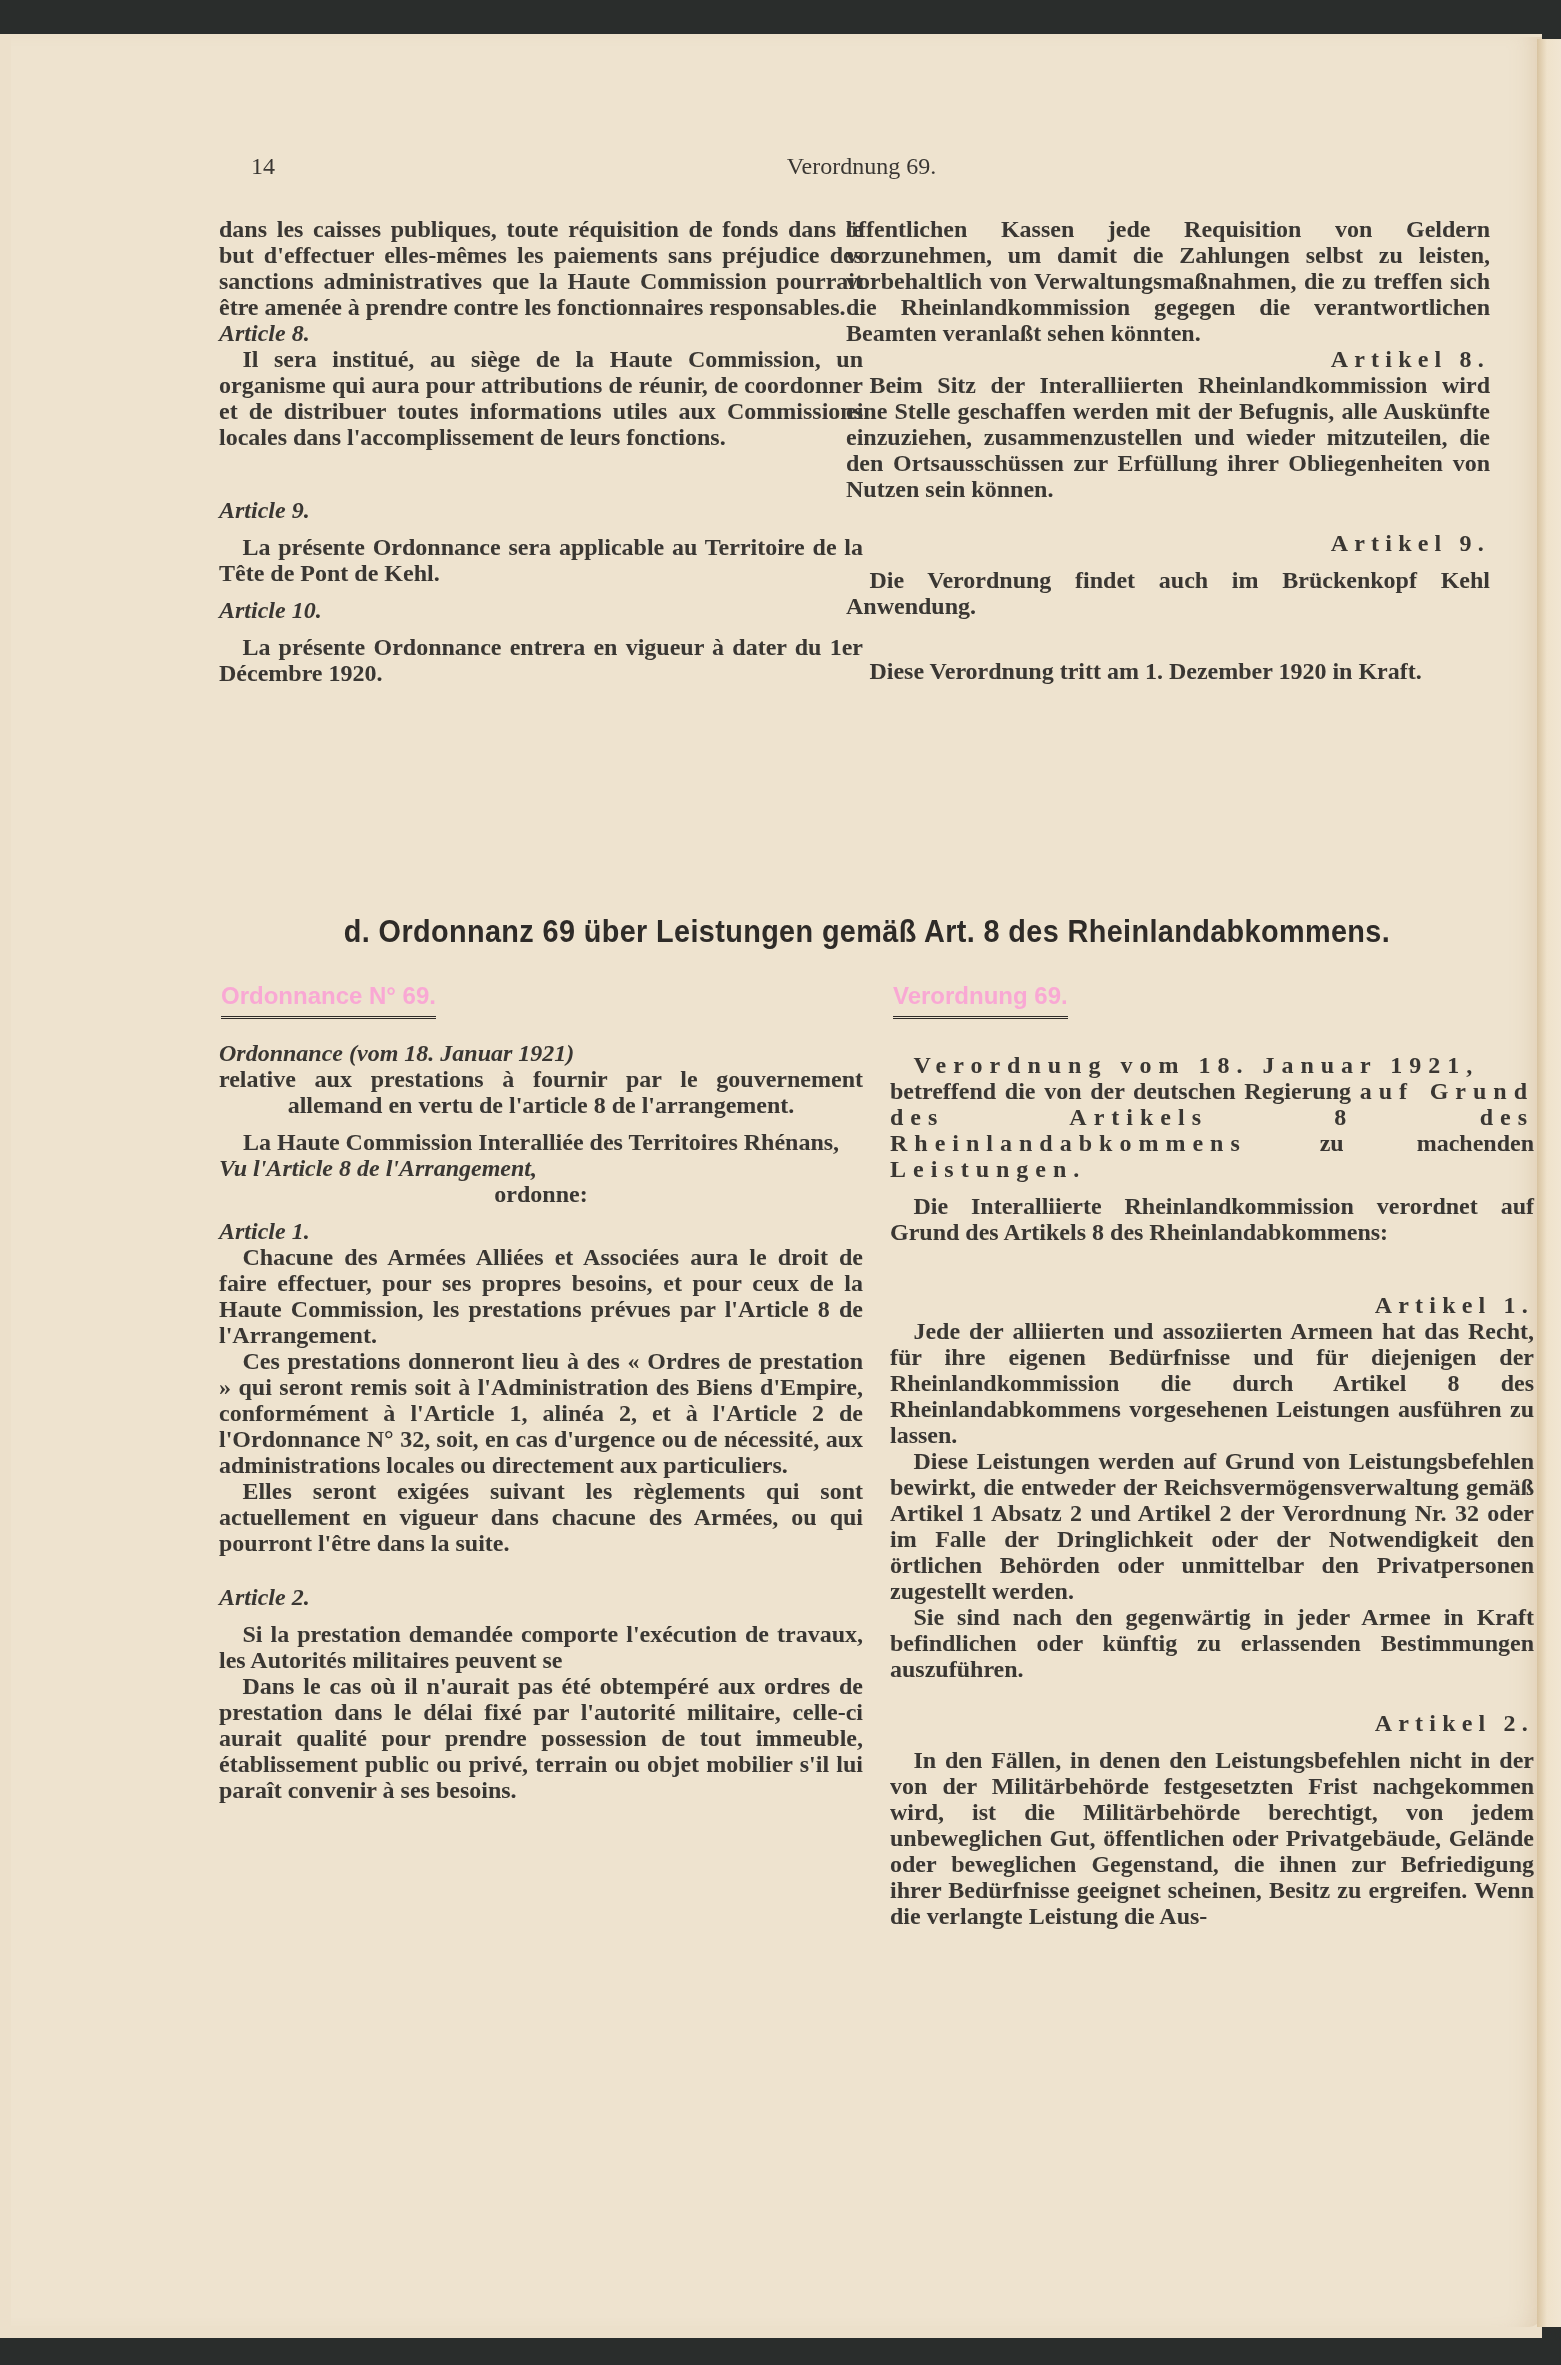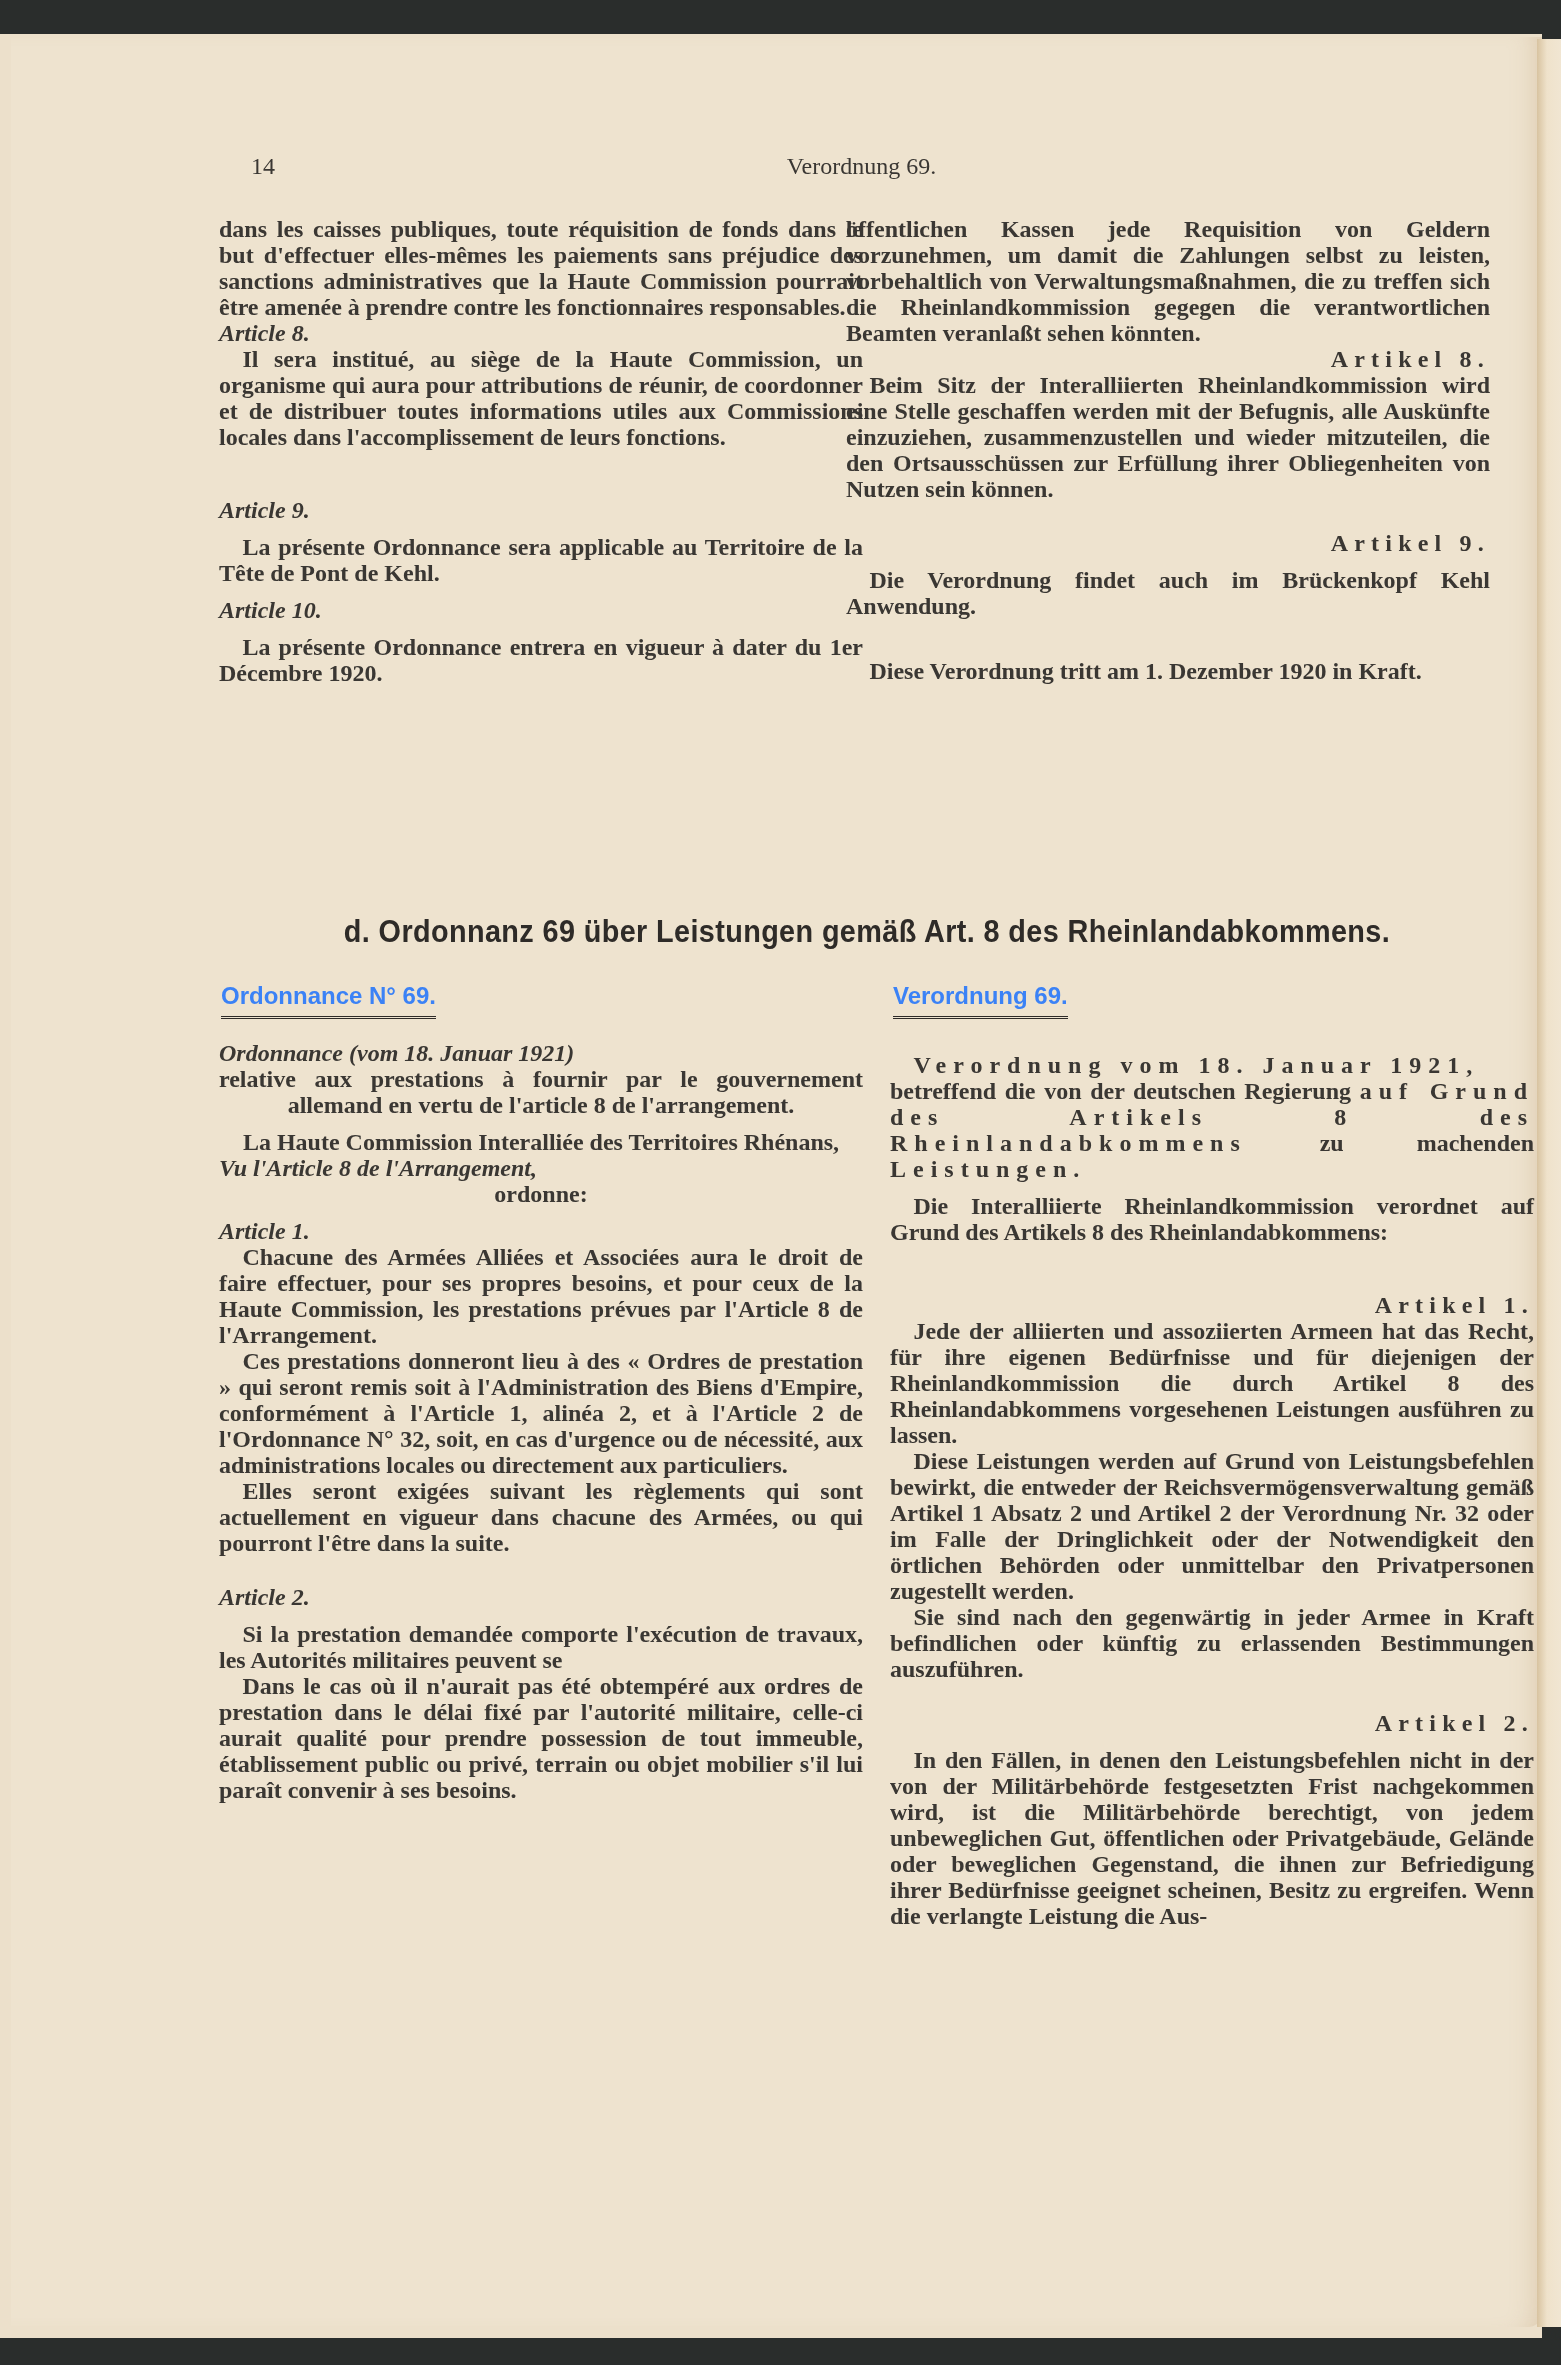--- a/index.html
+++ b/index.html
@@ -42,21 +42,21 @@
   .spaced { letter-spacing: 7px; }
   .section-title {
     position: absolute; top: 914px; left: 219px; width: 1296px;
     font-family: "Liberation Sans", "DejaVu Sans", sans-serif;
     font-weight: bold; font-size: 31px; text-align: center;
     transform: scaleX(0.93); color: #2e2b28; letter-spacing: 0.4px;
   }
   .sub-title {
     position: absolute; top: 982px;
     font-family: "Liberation Sans", "DejaVu Sans", sans-serif;
-    font-weight: bold; font-size: 24px; color: #3b82f6;
+    font-weight: bold; font-size: 24px; color: #f9a8d4;
     border-bottom: 3.9px double #2e2b28; padding-bottom: 6.2px;
   }
   .gap-s { height: 11px; }
   .gap-m { height: 28px; }
   .gap-l { height: 47px; }
 </style>
 </head>
 <body>
 
 <div class="page-under"></div>

